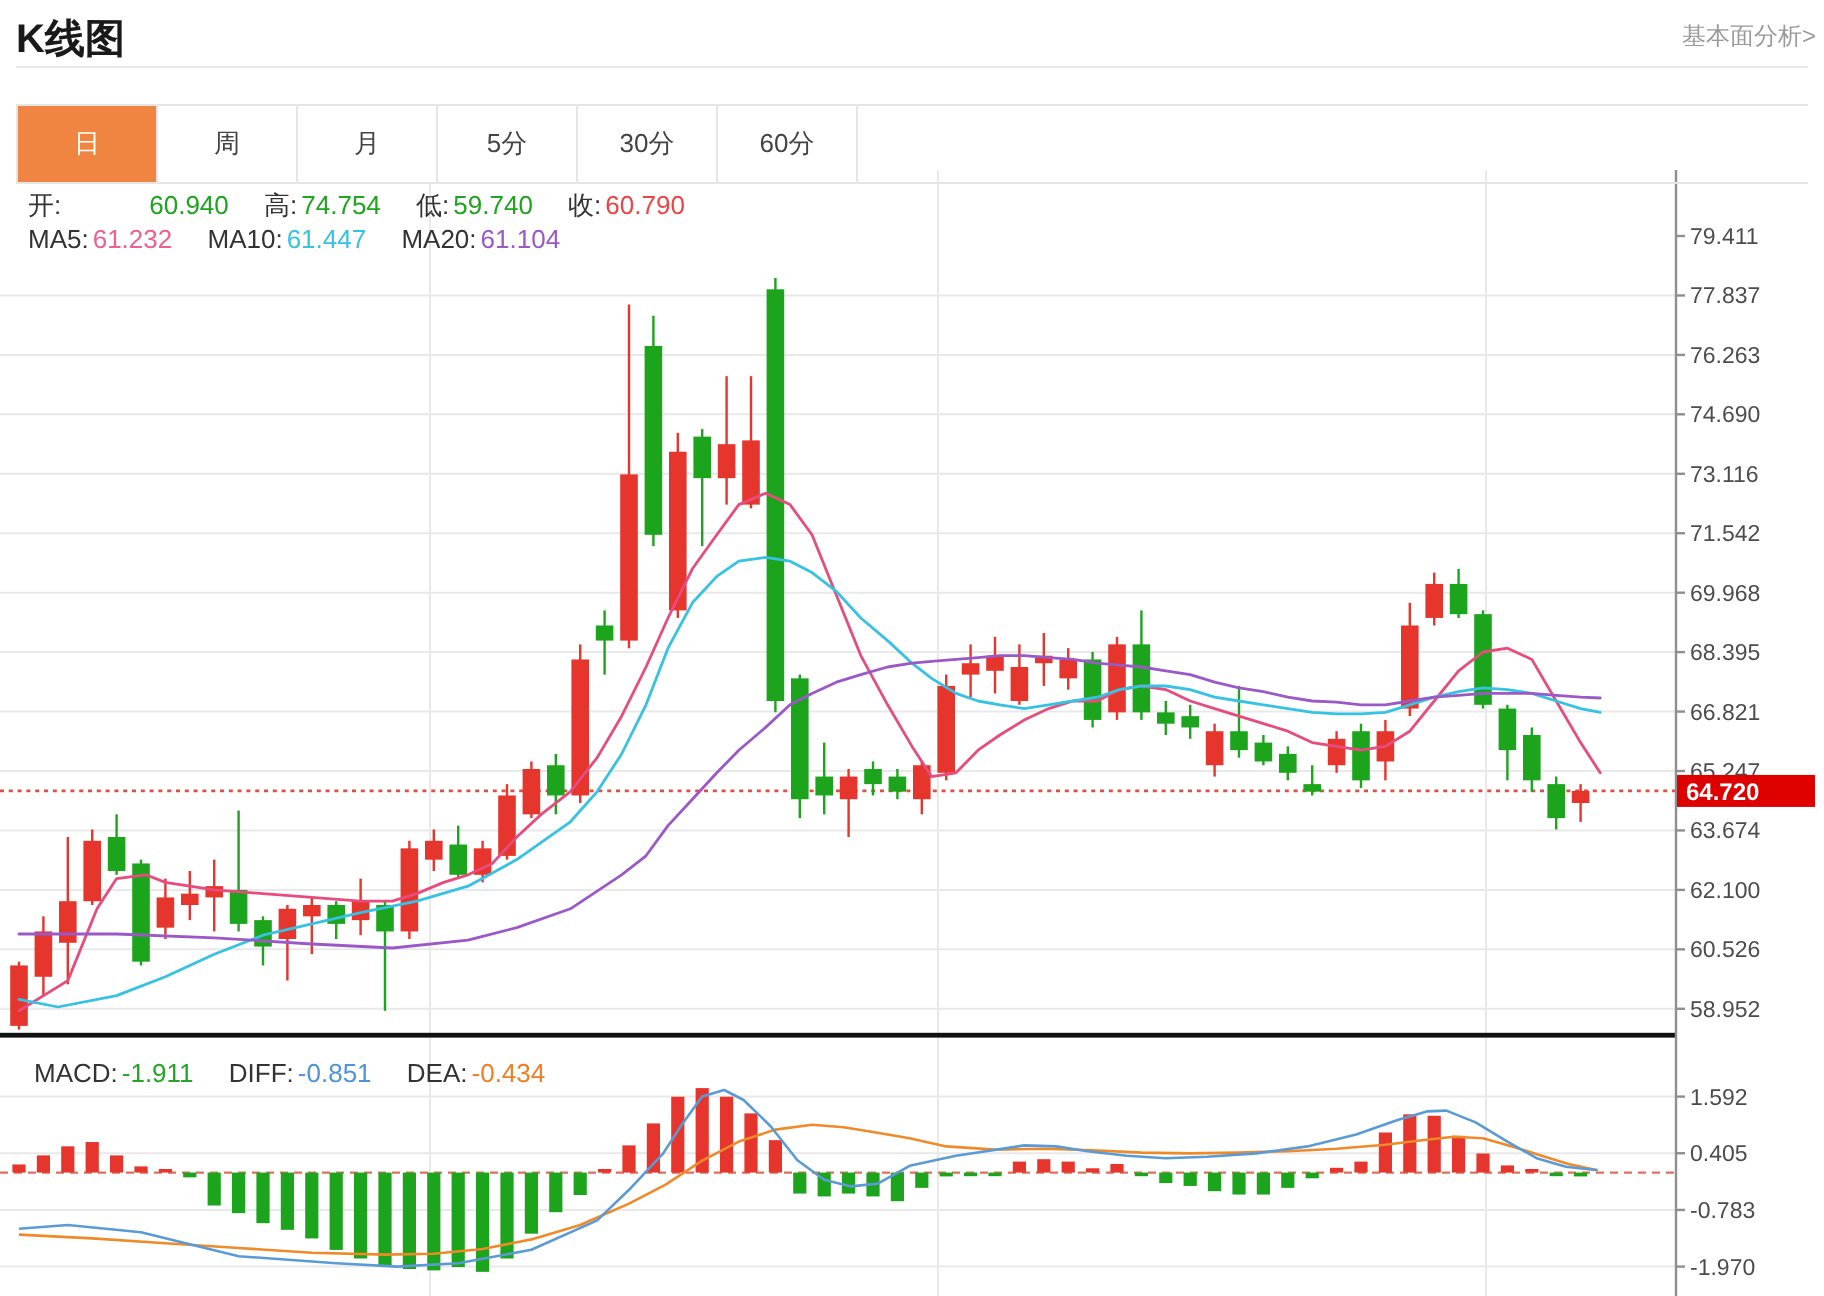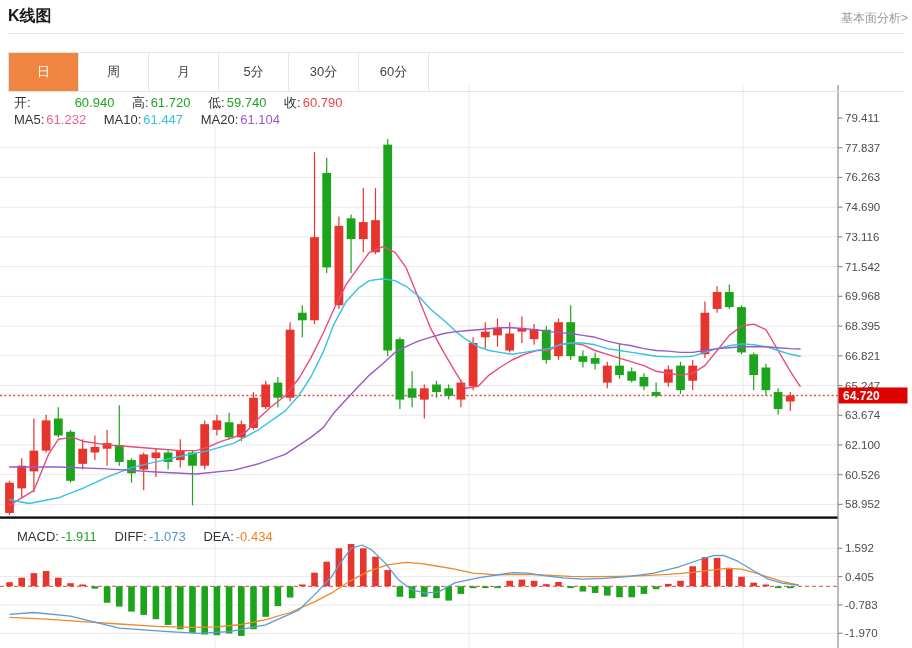--- a/index.html
+++ b/index.html
@@ -2,21 +2,21 @@
 <html><head>
 <meta charset="utf-8">
 <style>
   html,body{margin:0;padding:0;}
   body{
     width:912px;height:648px;position:relative;overflow:hidden;
     background:#ffffff;font-family:"Liberation Sans","DejaVu Sans",sans-serif;
   }
   #chart-svg{position:absolute;left:0;top:0;z-index:1;}
   .overlay{position:absolute;z-index:2;}
-  .page-title{left:8px;top:6px;font-size:16px;font-weight:bold;color:#1a1a1a;}
+  .page-title{left:8px;top:6px;font-size:20px;font-weight:bold;color:#1a1a1a;}
   .fund-link{right:4px;top:10px;font-size:12px;color:#999;cursor:pointer;}
   .header-rule{left:8px;top:33px;width:896px;height:0;border-top:1px solid #e8e8e8;}
   .tabbar{
     left:8px;top:52px;width:896px;height:38px;display:flex;
     border-top:1px solid #e5e5e5;border-bottom:1px solid #e5e5e5;box-sizing:content-box;
   }
   .tab{
     width:69px;height:38px;line-height:38px;text-align:center;
     font-size:13px;color:#444;background:#fff;border-right:1px solid #e5e5e5;
     cursor:pointer;flex:none;
@@ -319,28 +319,28 @@
   <div class="tab active" style="background: rgb(239, 133, 64);">日</div>
   <div class="tab">周</div>
   <div class="tab">月</div>
   <div class="tab">5分</div>
   <div class="tab">30分</div>
   <div class="tab">60分</div>
 </div>
 
 <div class="overlay legend" id="ohlc-legend">
   <span class="pair"><span class="lb">开:</span><span class="vl" style="color: rgb(31, 164, 31); margin-left: 44px;">60.940</span></span>
-  <span class="pair"><span class="lb">高:</span><span class="vl" style="color: rgb(31, 164, 31);">61.720</span></span>
+  <span class="pair"><span class="lb">高:</span><span class="vl" style="color: rgb(31, 164, 31);">74.754</span></span>
   <span class="pair"><span class="lb">低:</span><span class="vl" style="color: rgb(31, 164, 31); margin-top: 40px;">59.740</span></span>
   <span class="pair"><span class="lb">收:</span><span class="vl" style="color: #ef4444;">60.790</span></span>
 </div>
 
 <div class="overlay legend" id="ma-legend">
   <span class="pair" style="color: rgb(238, 95, 146);"><span class="lb">MA5:</span><span class="vl">61.232</span></span>
   <span class="pair" style="color: rgb(54, 194, 226);"><span class="lb">MA10:</span><span class="vl">61.447</span></span>
   <span class="pair" style="color: rgb(155, 89, 200);"><span class="lb">MA20:</span><span class="vl">61.104</span></span>
 </div>
 
 <div class="overlay legend" id="macd-legend">
   <span class="pair" style="color: rgb(35, 166, 38);"><span class="lb">MACD:</span><span class="vl">-1.911</span></span>
-  <span class="pair" style="color: rgb(79, 148, 217);"><span class="lb">DIFF:</span><span class="vl">-1.073</span></span>
+  <span class="pair" style="color: rgb(79, 148, 217);"><span class="lb">DIFF:</span><span class="vl">-0.851</span></span>
   <span class="pair" style="color: rgb(239, 126, 36);"><span class="lb">DEA:</span><span class="vl">-0.434</span></span>
 </div>
 
 </body></html>

